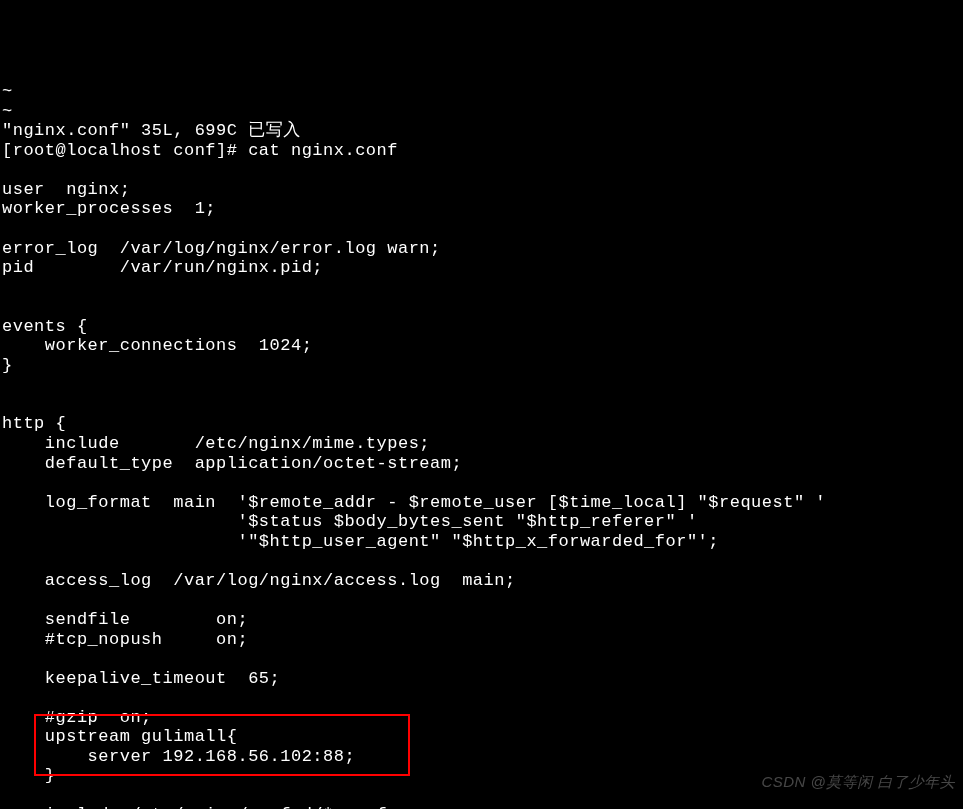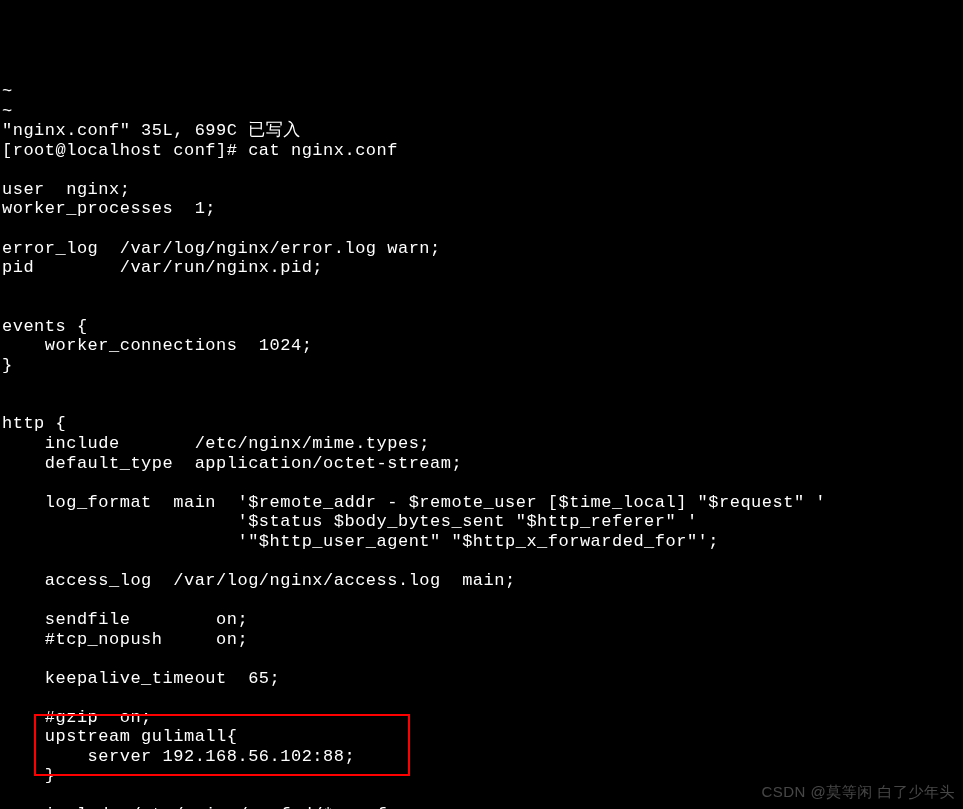--- a/index.html
+++ b/index.html
@@ -78,16 +78,16 @@
     upstream gulimall{
         server 192.168.56.102:88;
     }
 
     include /etc/nginx/conf.d/*.conf;
 }
 [root@localhost conf]# A</div>
 
 <div class="highlight-box" style="top: 714px; left: 34px; width: 376px; height: 62px;"></div>
 
-<div class="watermark" style="right: 8px; bottom: 9px;">CSDN @莫等闲 白了少年头</div>
+<div class="watermark" style="right: 8px; bottom: 19px; font-style: italic;">CSDN @莫等闲 白了少年头</div>
 
 
 
 
 </body></html>

